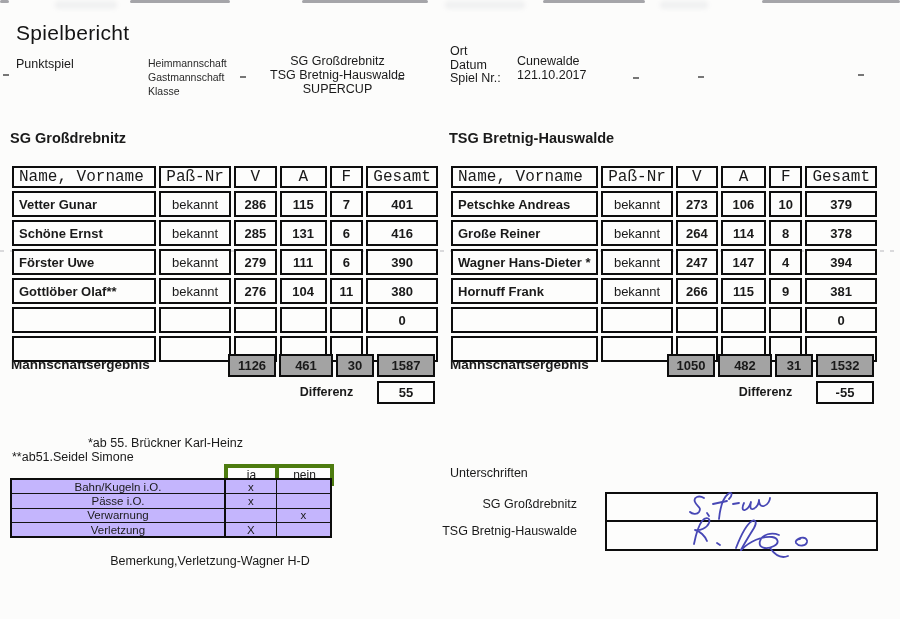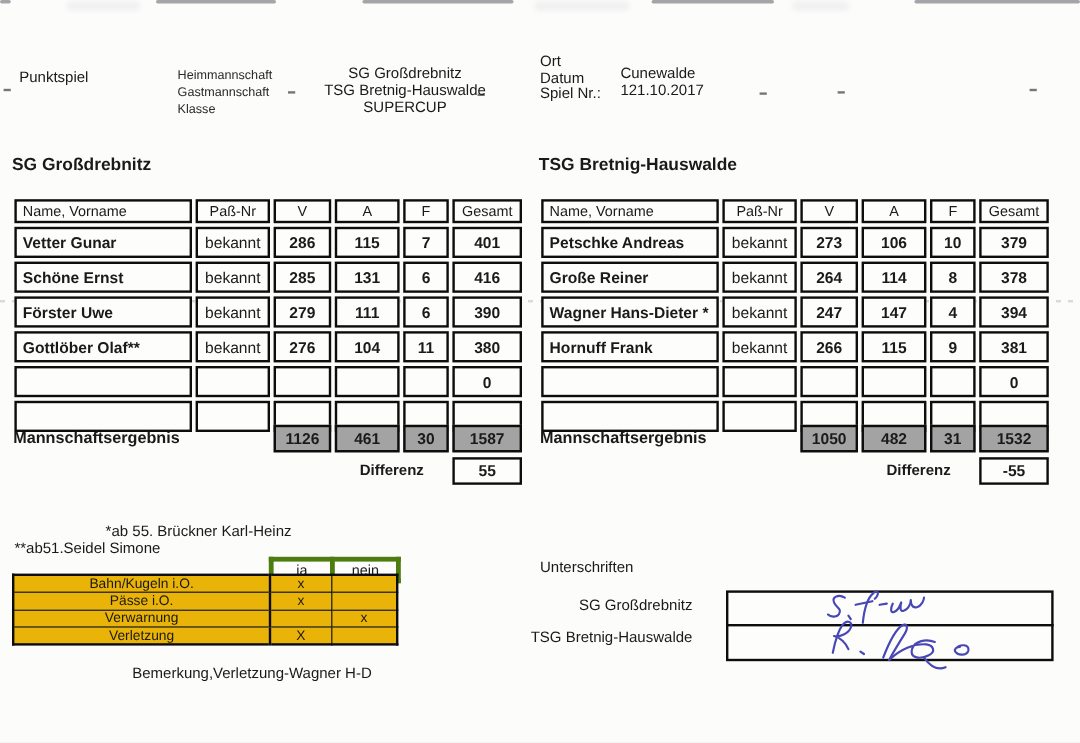--- a/index.html
+++ b/index.html
@@ -23,21 +23,21 @@
   .team-name{position:absolute;left:1px;top:2px;font-size:14.5px;font-weight:bold;}
   table.score{
     position:absolute;left:0;top:35px;
     border-collapse:separate;border-spacing:3px;
     table-layout:fixed;
   }
   table.score th,table.score td{
     border:2px solid #0d0d0d;background:#fdfdfc;
     box-sizing:border-box;padding:0 5px;overflow:hidden;white-space:nowrap;
   }
-  table.score th{height:20px;font-size:12px;font-weight:normal;text-align:left;}
+  table.score th{height:20px;font-size:16px;font-weight:normal;text-align:left;font-family:Liberation Mono, monospace;}
   table.score th.c{text-align:center;}
   table.score td{height:26px;font-size:13px;font-weight:bold;}
   table.score td.pass{font-weight:normal;text-align:center;font-size:13px;}
   table.score td.num{text-align:center;margin-top:36px;}
   .w-name{width:148px;} .w-pass{width:62px;} .w-v{width:48px;}
   .w-a{width:54px;} .w-f{width:38px;} .w-ges{width:58px;}
   .totals-label{position:absolute;left:2px;top:229px;font-size:13.5px;font-weight:bold;}
   .tot-box{
     position:absolute;top:226px;height:23px;line-height:19px;
     border:2px solid #0d0d0d;background:#a3a3a3;box-sizing:border-box;
@@ -51,21 +51,21 @@
     border:2px solid #0d0d0d;background:#fdfdfc;box-sizing:border-box;
     font-size:13px;font-weight:bold;text-align:center;}
   
   .footnote{font-size:12.5px;}
   table.check-head{position:absolute;left:224px;top:464px;border-collapse:collapse;}
   table.check-head td{border:4px solid #4d7c0f;box-sizing:border-box;height:15px;
     font-size:12px;text-align:center;padding:0;background:#fdfdfc;}
   .ch-ja{width:51px;} .ch-nein{width:55px;}
   table.check{position:absolute;left:10px;top:478px;border-collapse:collapse;}
   table.check td{border:1px solid #141414;box-sizing:border-box;height:14.5px;
-    font-size:11.5px;text-align:center;padding:0;background:#eab308;}
+    font-size:11.5px;text-align:center;padding:0;background:#c4b5fd;}
   table.check{border:2px solid #0d0d0d;}
   table.check td.lbl{width:214px;}
   table.check td.ja{width:51px;border-left:2px solid #0d0d0d;}
   table.check td.nein{width:55px;}
   .remark{position:absolute;left:40px;top:554px;width:340px;text-align:center;font-size:12.5px;}
   
   .sig-heading{font-size:12.5px;}
   .sig-label{position:absolute;width:140px;text-align:right;font-size:12.5px;}
   .sig-box{position:absolute;left:605px;top:492px;width:273px;height:59px;
     border:2px solid #0d0d0d;box-sizing:border-box;background:#fdfdfc;}
@@ -94,20 +94,21 @@
   <div class="haze abs" style="left:445px;width:80px"></div>
   <div class="haze abs" style="left:660px;width:48px"></div>
   <div class="streak"></div>
   <div class="dash-mark" style="left:3px;top:74px"></div>
   <div class="dash-mark" style="left:240px;top:76px"></div>
   <div class="dash-mark" style="left:398px;top:78px"></div>
   <div class="dash-mark" style="left:633px;top:77px"></div>
   <div class="dash-mark" style="left:698px;top:76px"></div>
   <div class="dash-mark" style="left:858px;top:74px"></div>
 
+  <div class="abs doc-title" style="left:16px;top:21px">Spielbericht</div>
 
   <div class="abs match-type" style="left:16px;top:57px">Punktspiel</div>
 
   <div class="abs" style="left:148px;top:56px">
     <div class="hdr-label">Heimmannschaft</div>
     <div class="hdr-label">Gastmannschaft</div>
     <div class="hdr-label">Klasse</div>
   </div>
 
   <div class="abs" style="left:230px;top:54px;width:215px">

